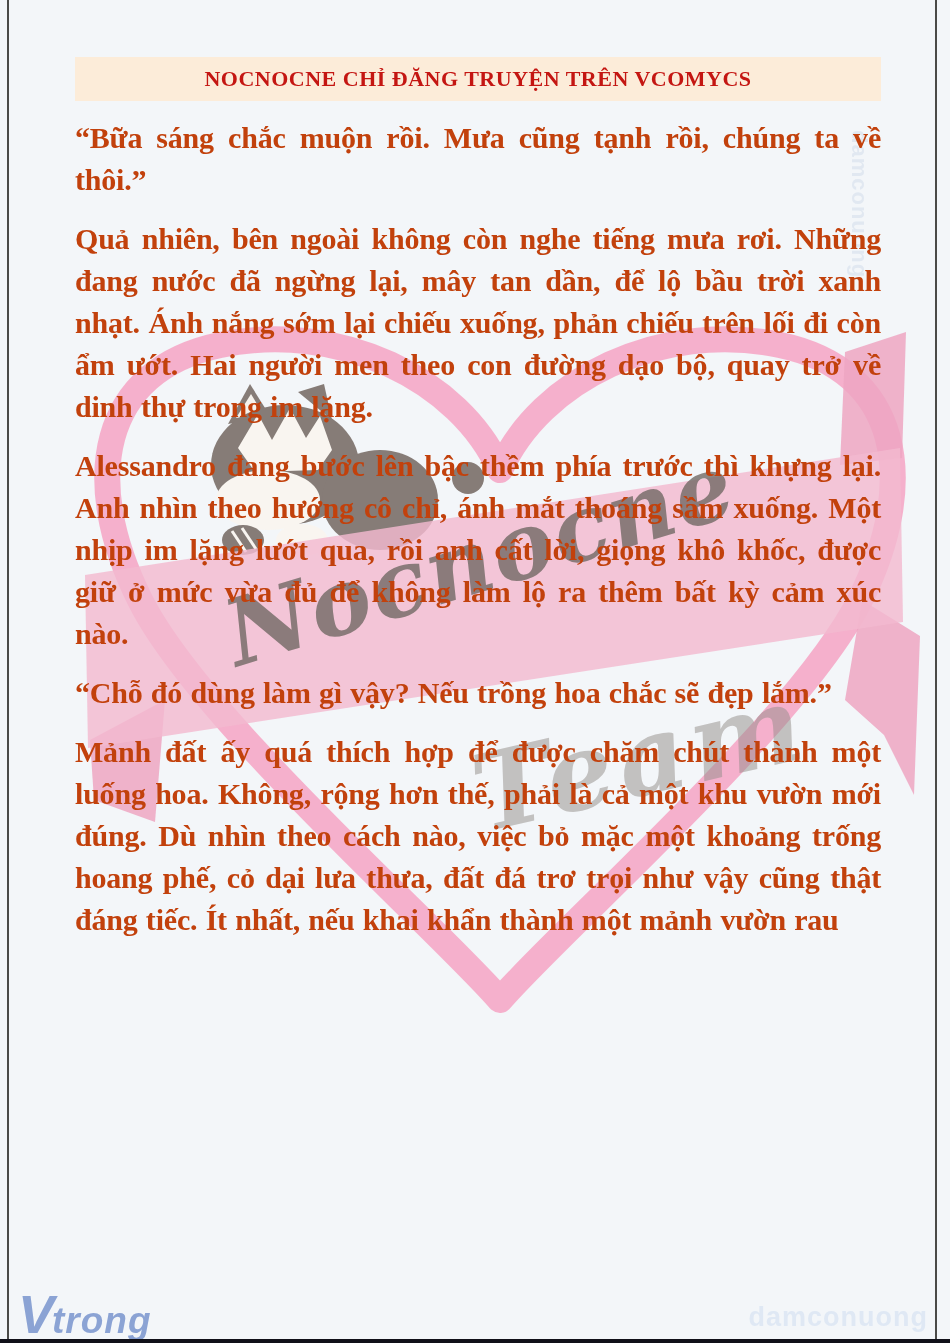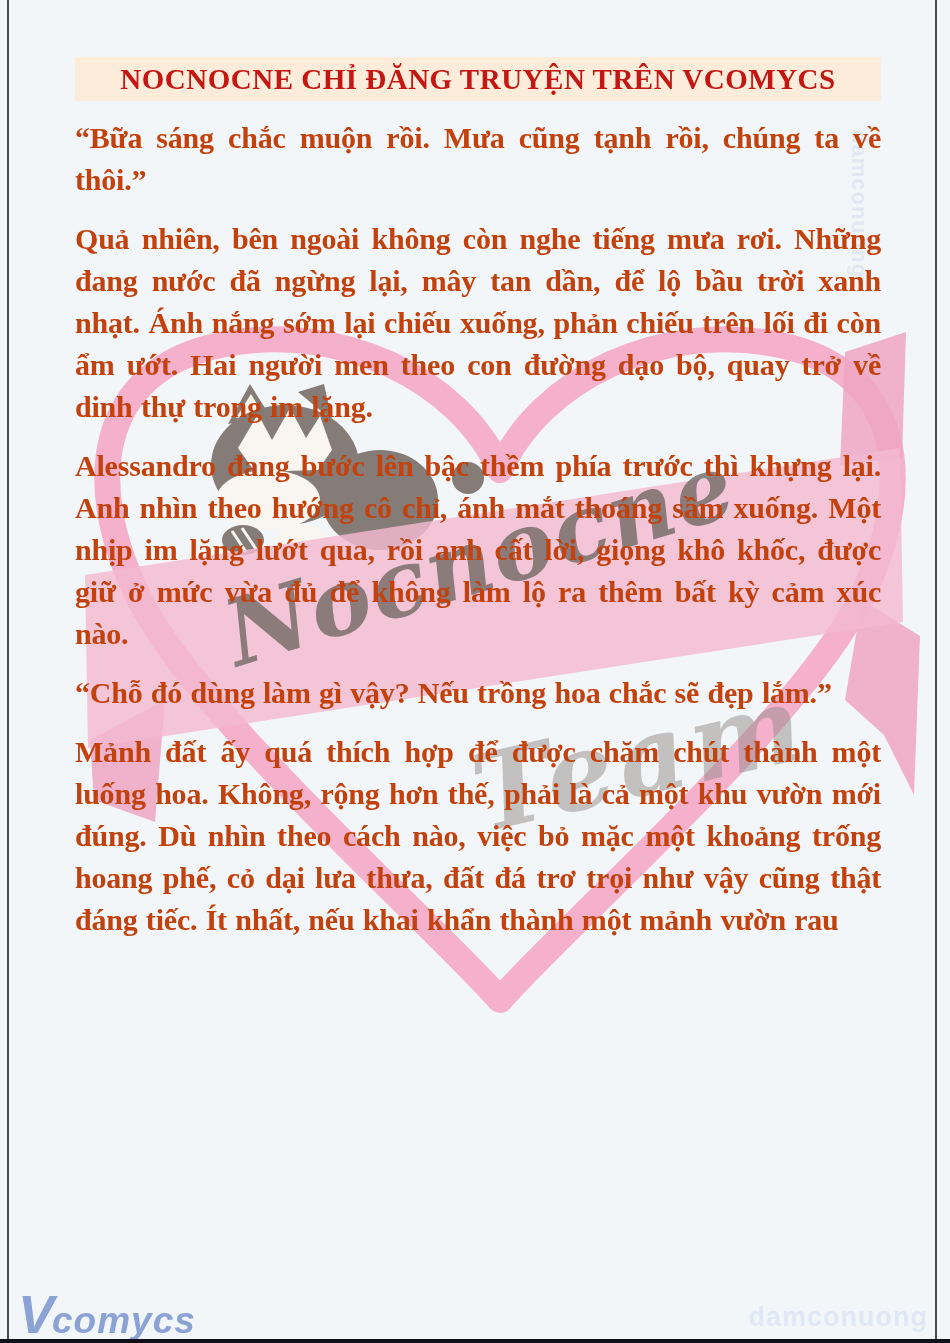--- a/index.html
+++ b/index.html
@@ -48,21 +48,21 @@
     color: #ccd8e8; opacity: 0.45;
     z-index: 2; letter-spacing: 1px;
   }
 
   
   .content { position: absolute; left: 75px; top: 57px; width: 806px; z-index: 10; }
   .title-banner {
     width: 100%; height: 44px;
     background: #fcecd9;
     color: #c41612;
-    font-weight: bold; font-size: 29px;
+    font-weight: bold; font-size: 22px;
     text-align: center; line-height: 44px;
     letter-spacing: 0.5px;
     margin-bottom: 16px;
     font-family: "Liberation Serif", serif;
     white-space: nowrap;
   }
   .body-text p {
     font-size: 30px; font-weight: bold;
     line-height: 42px;
     color: #c2410c;
@@ -141,20 +141,20 @@
   <div class="body-text">
     <p>“Bữa sáng chắc muộn rồi. Mưa cũng tạnh rồi, chúng ta về thôi.”</p>
     <p>Quả nhiên, bên ngoài không còn nghe tiếng mưa rơi. Những đang nước đã ngừng lại, mây tan dần, để lộ bầu trời xanh nhạt. Ánh nắng sớm lại chiếu xuống, phản chiếu trên lối đi còn ẩm ướt. Hai người men theo con đường dạo bộ, quay trở về dinh thự trong im lặng.</p>
     <p>Alessandro đang bước lên bậc thềm phía trước thì khựng lại. Anh nhìn theo hướng cô chỉ, ánh mắt thoáng sầm xuống. Một nhịp im lặng lướt qua, rồi anh cất lời, giọng khô khốc, được giữ ở mức vừa đủ để không làm lộ ra thêm bất kỳ cảm xúc nào.</p>
     <p>“Chỗ đó dùng làm gì vậy? Nếu trồng hoa chắc sẽ đẹp lắm.”</p>
     <p>Mảnh đất ấy quá thích hợp để được chăm chút thành một luống hoa. Không, rộng hơn thế, phải là cả một khu vườn mới đúng. Dù nhìn theo cách nào, việc bỏ mặc một khoảng trống hoang phế, cỏ dại lưa thưa, đất đá trơ trọi như vậy cũng thật đáng tiếc. Ít nhất, nếu khai khẩn thành một mảnh vườn rau</p>
   </div>
 </div>
 
 <div class="vcomycs-logo">
-  <span class="logo-v">V</span><span class="logo-rest">comycs</span>
+  <span class="logo-v">V</span><span class="logo-rest">trong</span>
   <span class="logo-flourish"></span>
 </div>
 <div class="damconuong-footer">damconuong</div>
 
 <div class="edge-line edge-left"></div>
 <div class="edge-line edge-right"></div>
 <div class="bottom-bar"></div>
 
 </body></html>

